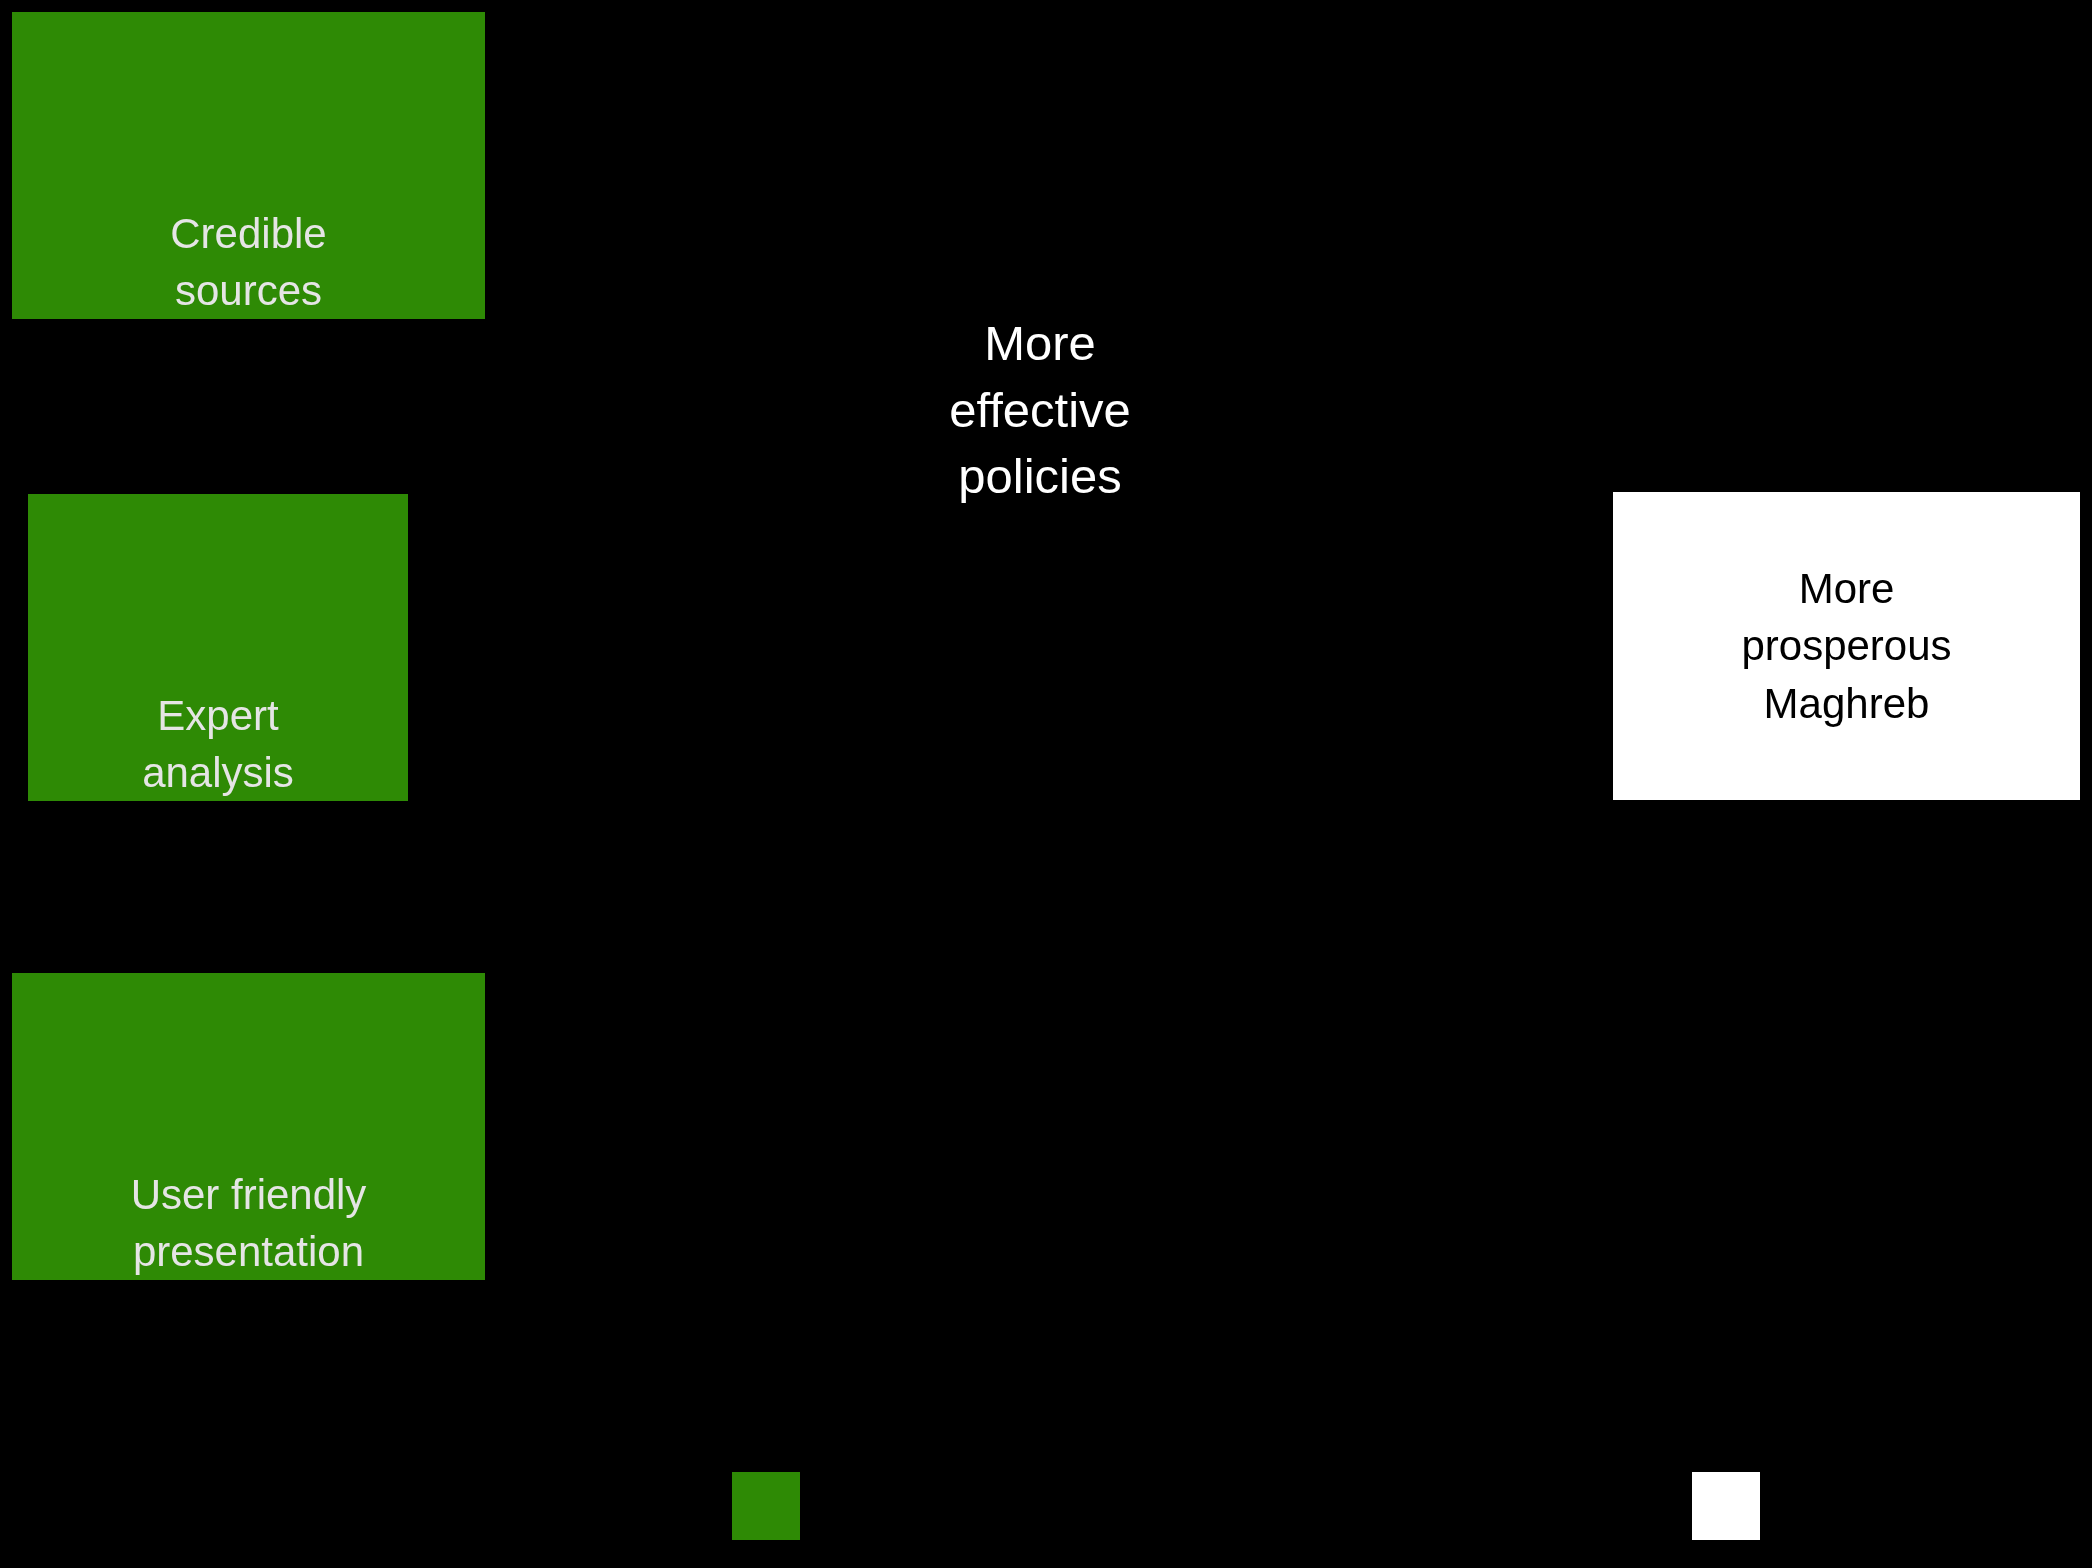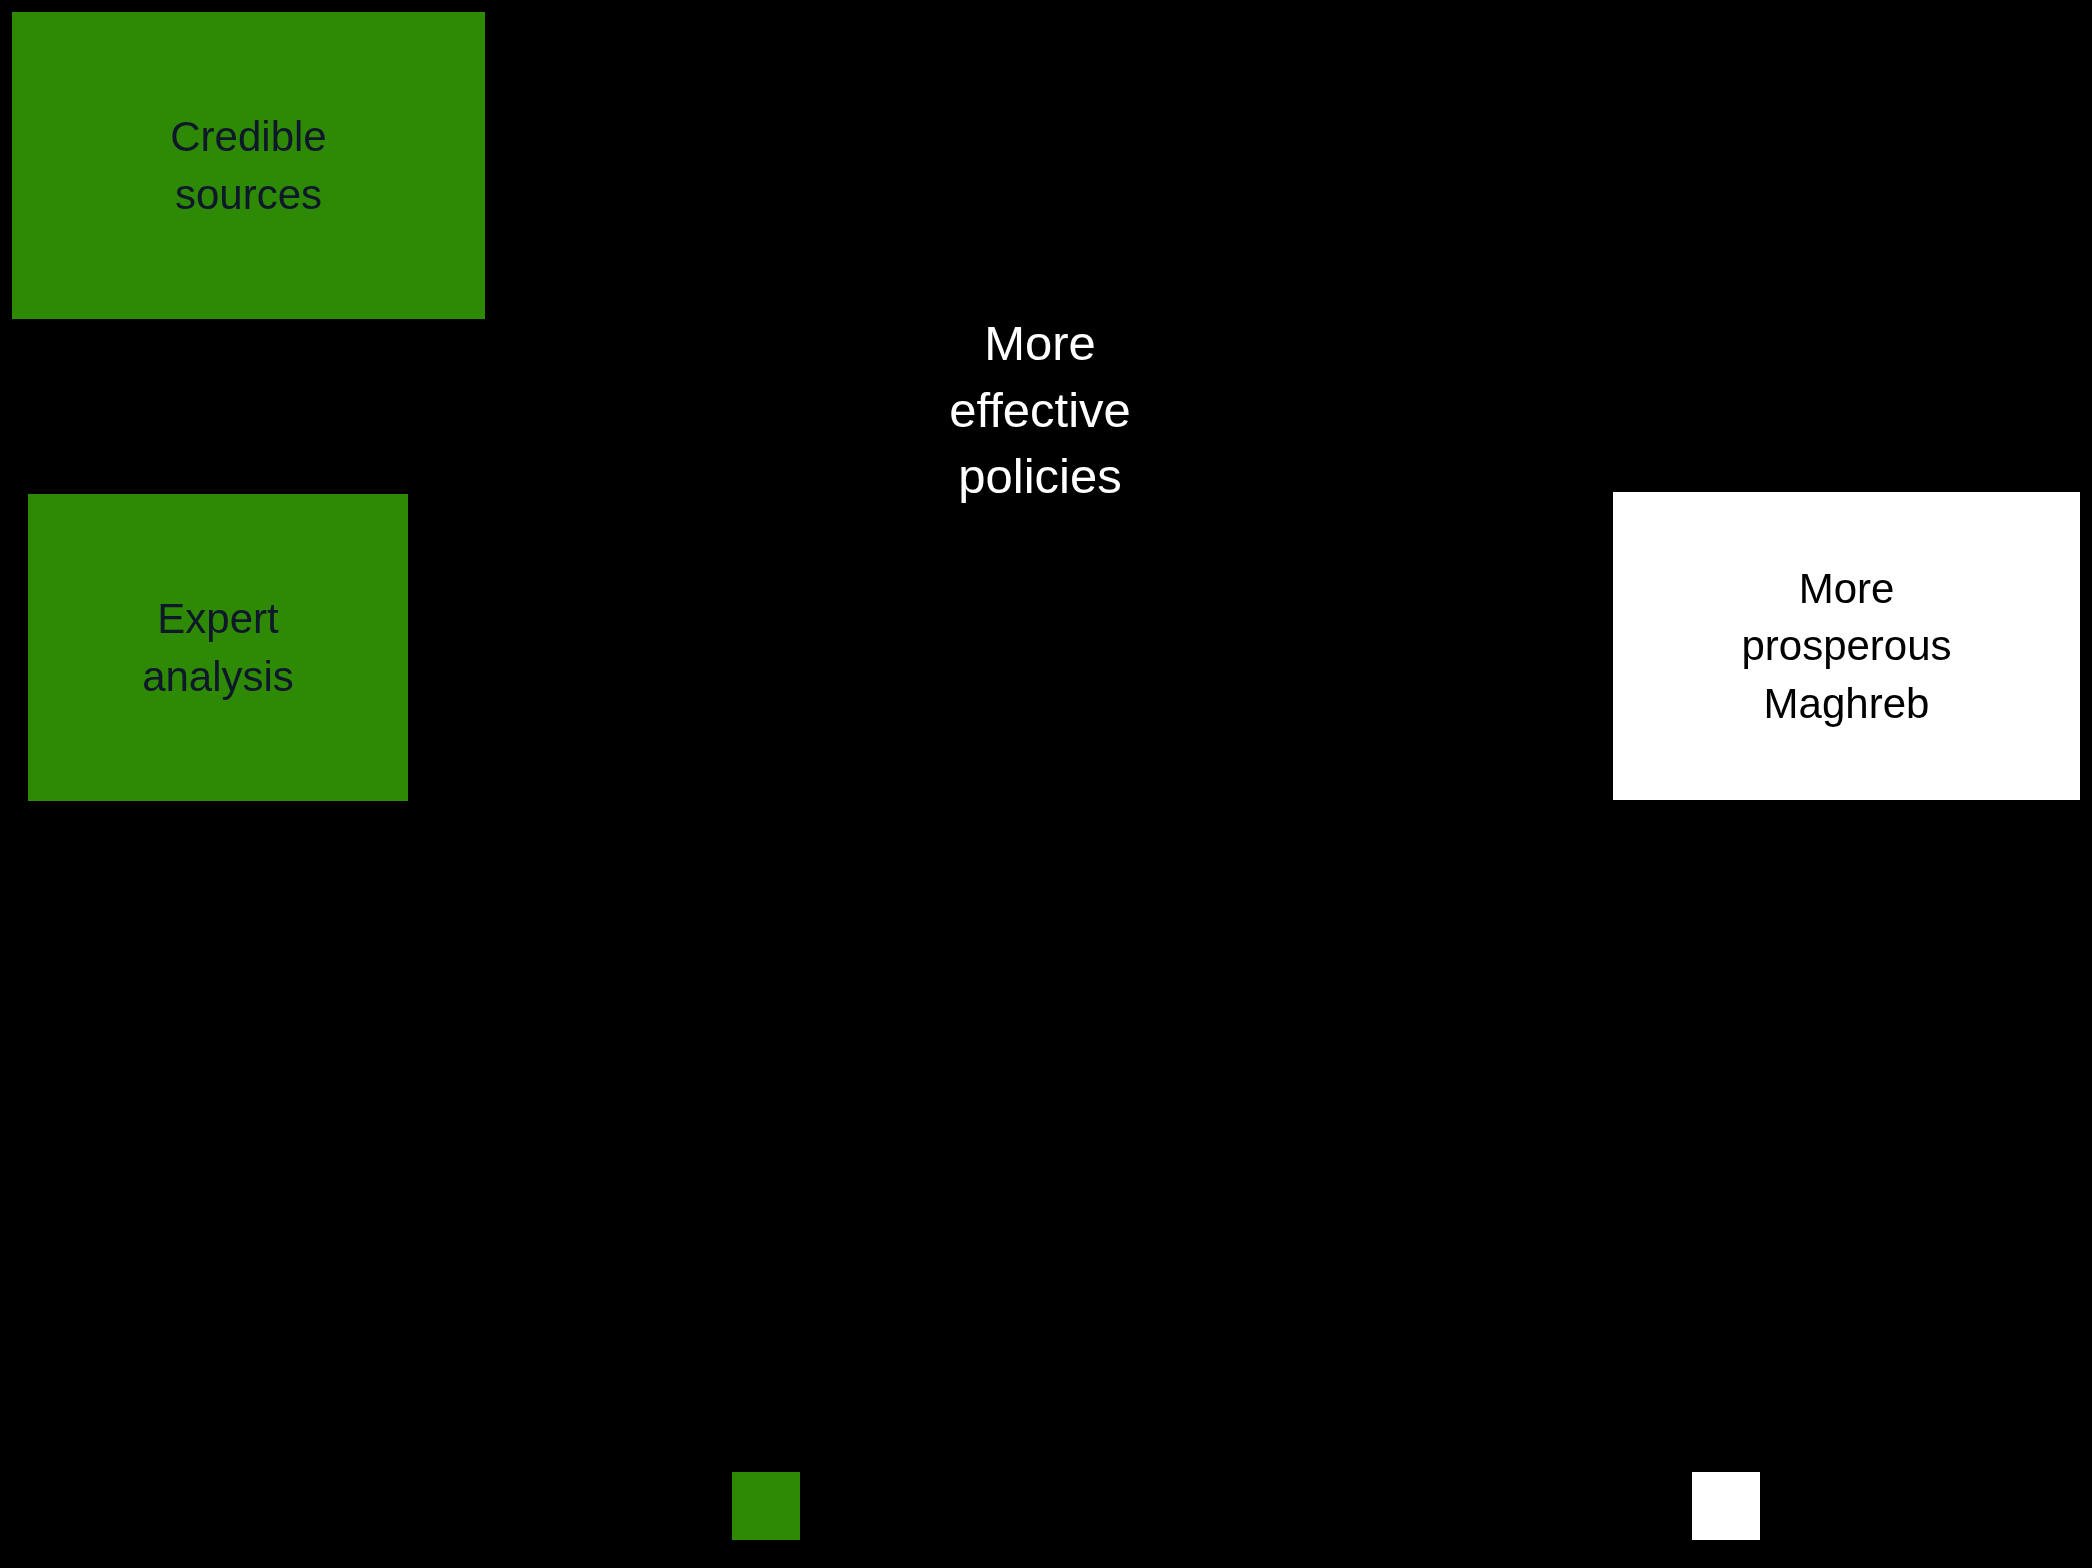--- a/index.html
+++ b/index.html
@@ -17,21 +17,22 @@
   }
   .box {
     position: absolute;
     display: flex;
     align-items: center;
     justify-content: center;
     text-align: center;
   }
   .box.green {
     background: #2E8A05;
-    color: #0f172a;
+    color: #e5e5e5;
+    align-items: flex-end;
   }
   .box.white {
     background: #FFFFFF;
     color: #000000;
     justify-content: center;
   }
   .box-label {
     font-size: 42px;
     line-height: 1.36;
     font-weight: 400;
@@ -64,20 +65,23 @@
 <div class="canvas">
 
   <div class="box green" style="left:12px; top:12px; width:473px; height:307px;">
     <span class="box-label w-250">Credible sources</span>
   </div>
 
   <div class="box green" style="left:28px; top:494px; width:380px; height:307px;">
     <span class="box-label w-250">Expert analysis</span>
   </div>
 
+  <div class="box green" style="left:12px; top:973px; width:473px; height:307px;">
+    <span class="box-label w-330">User friendly presentation</span>
+  </div>
 
   <div class="floating-label w-215" style="left:1040px; top:410px;">More effective policies</div>
 
 
   <div class="box white" style="left:1613px; top:492px; width:467px; height:308px;">
     <span class="box-label w-270">More prosperous Maghreb</span>
   </div>
 
   <div class="swatch green" style="left:732px; top:1472px;"></div>
 

